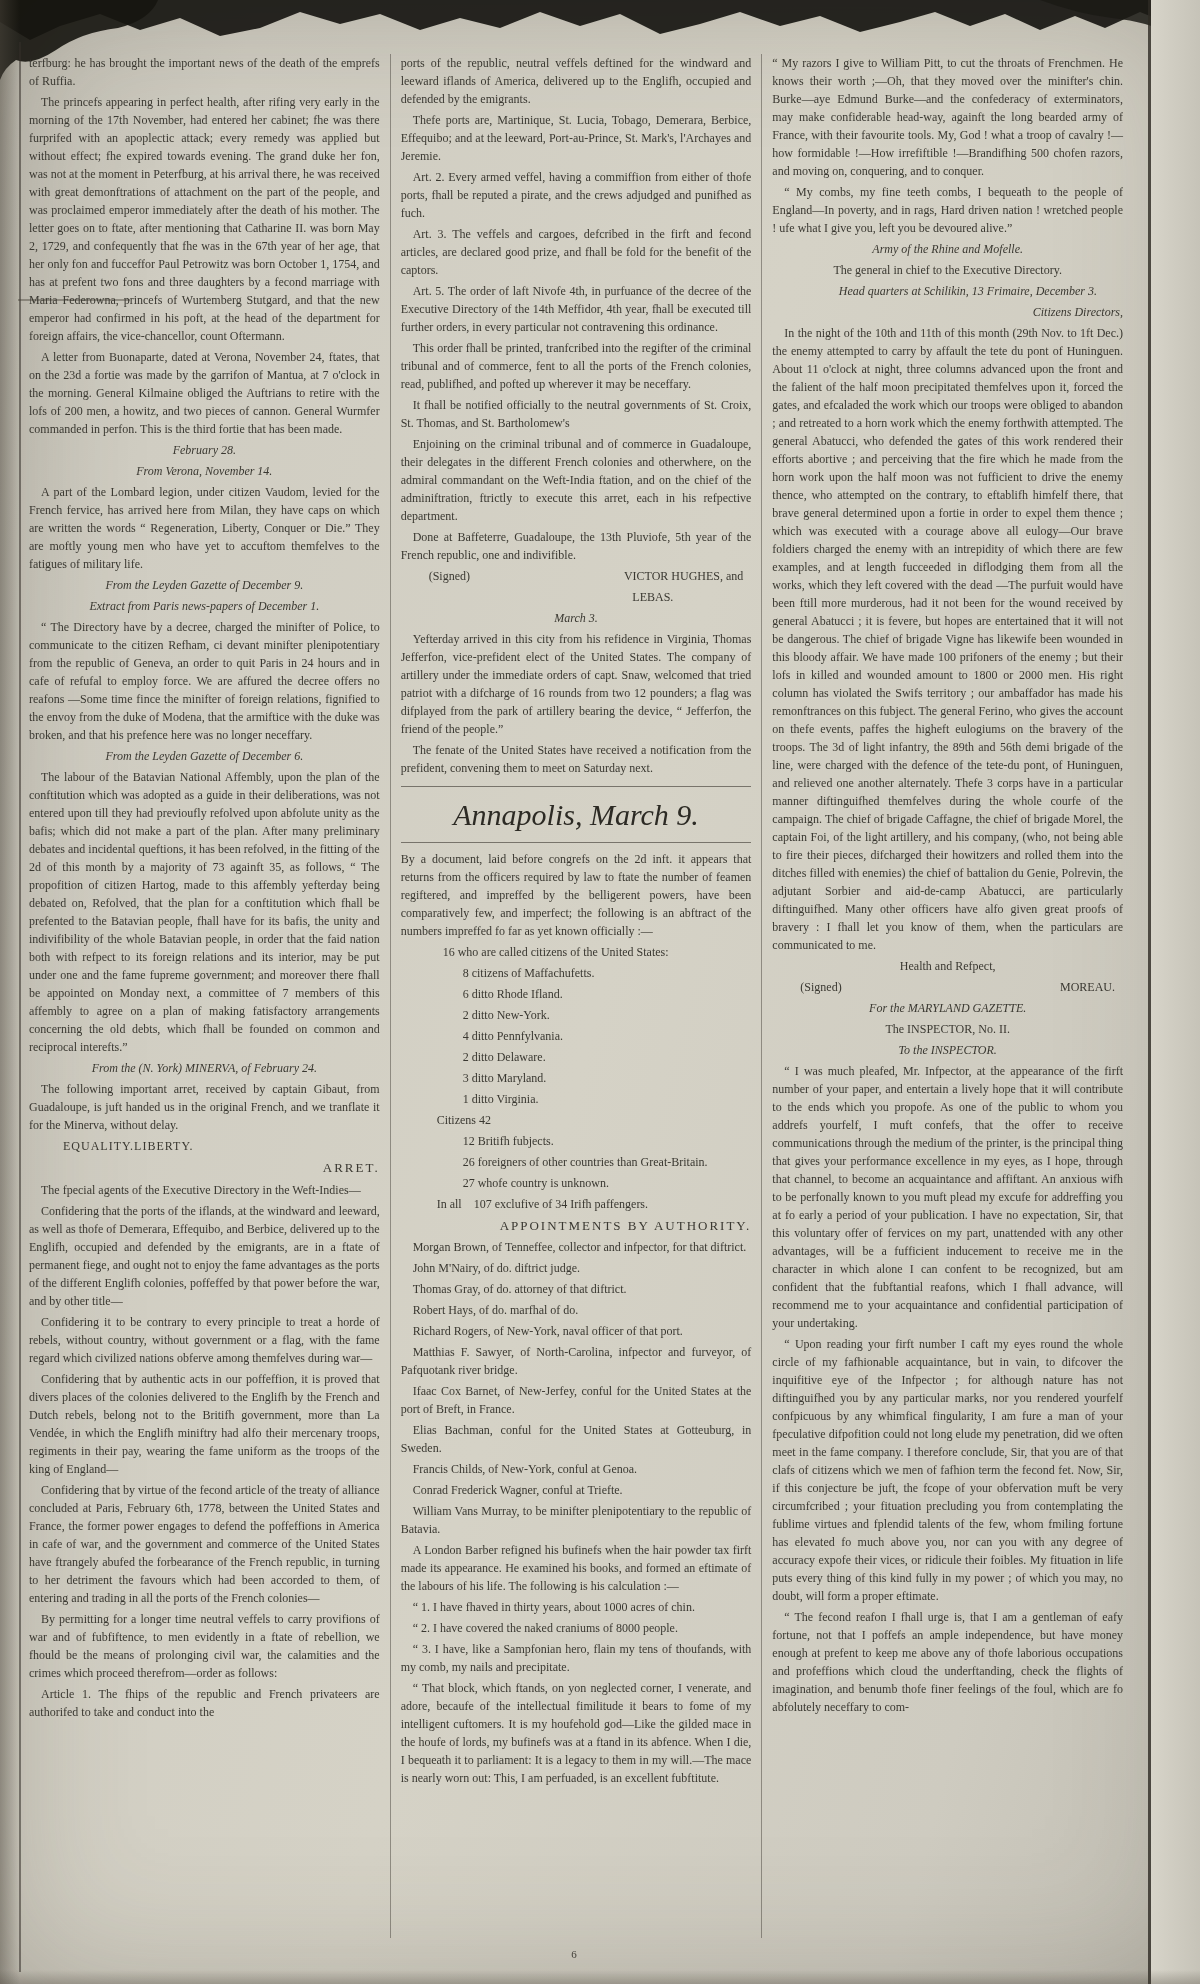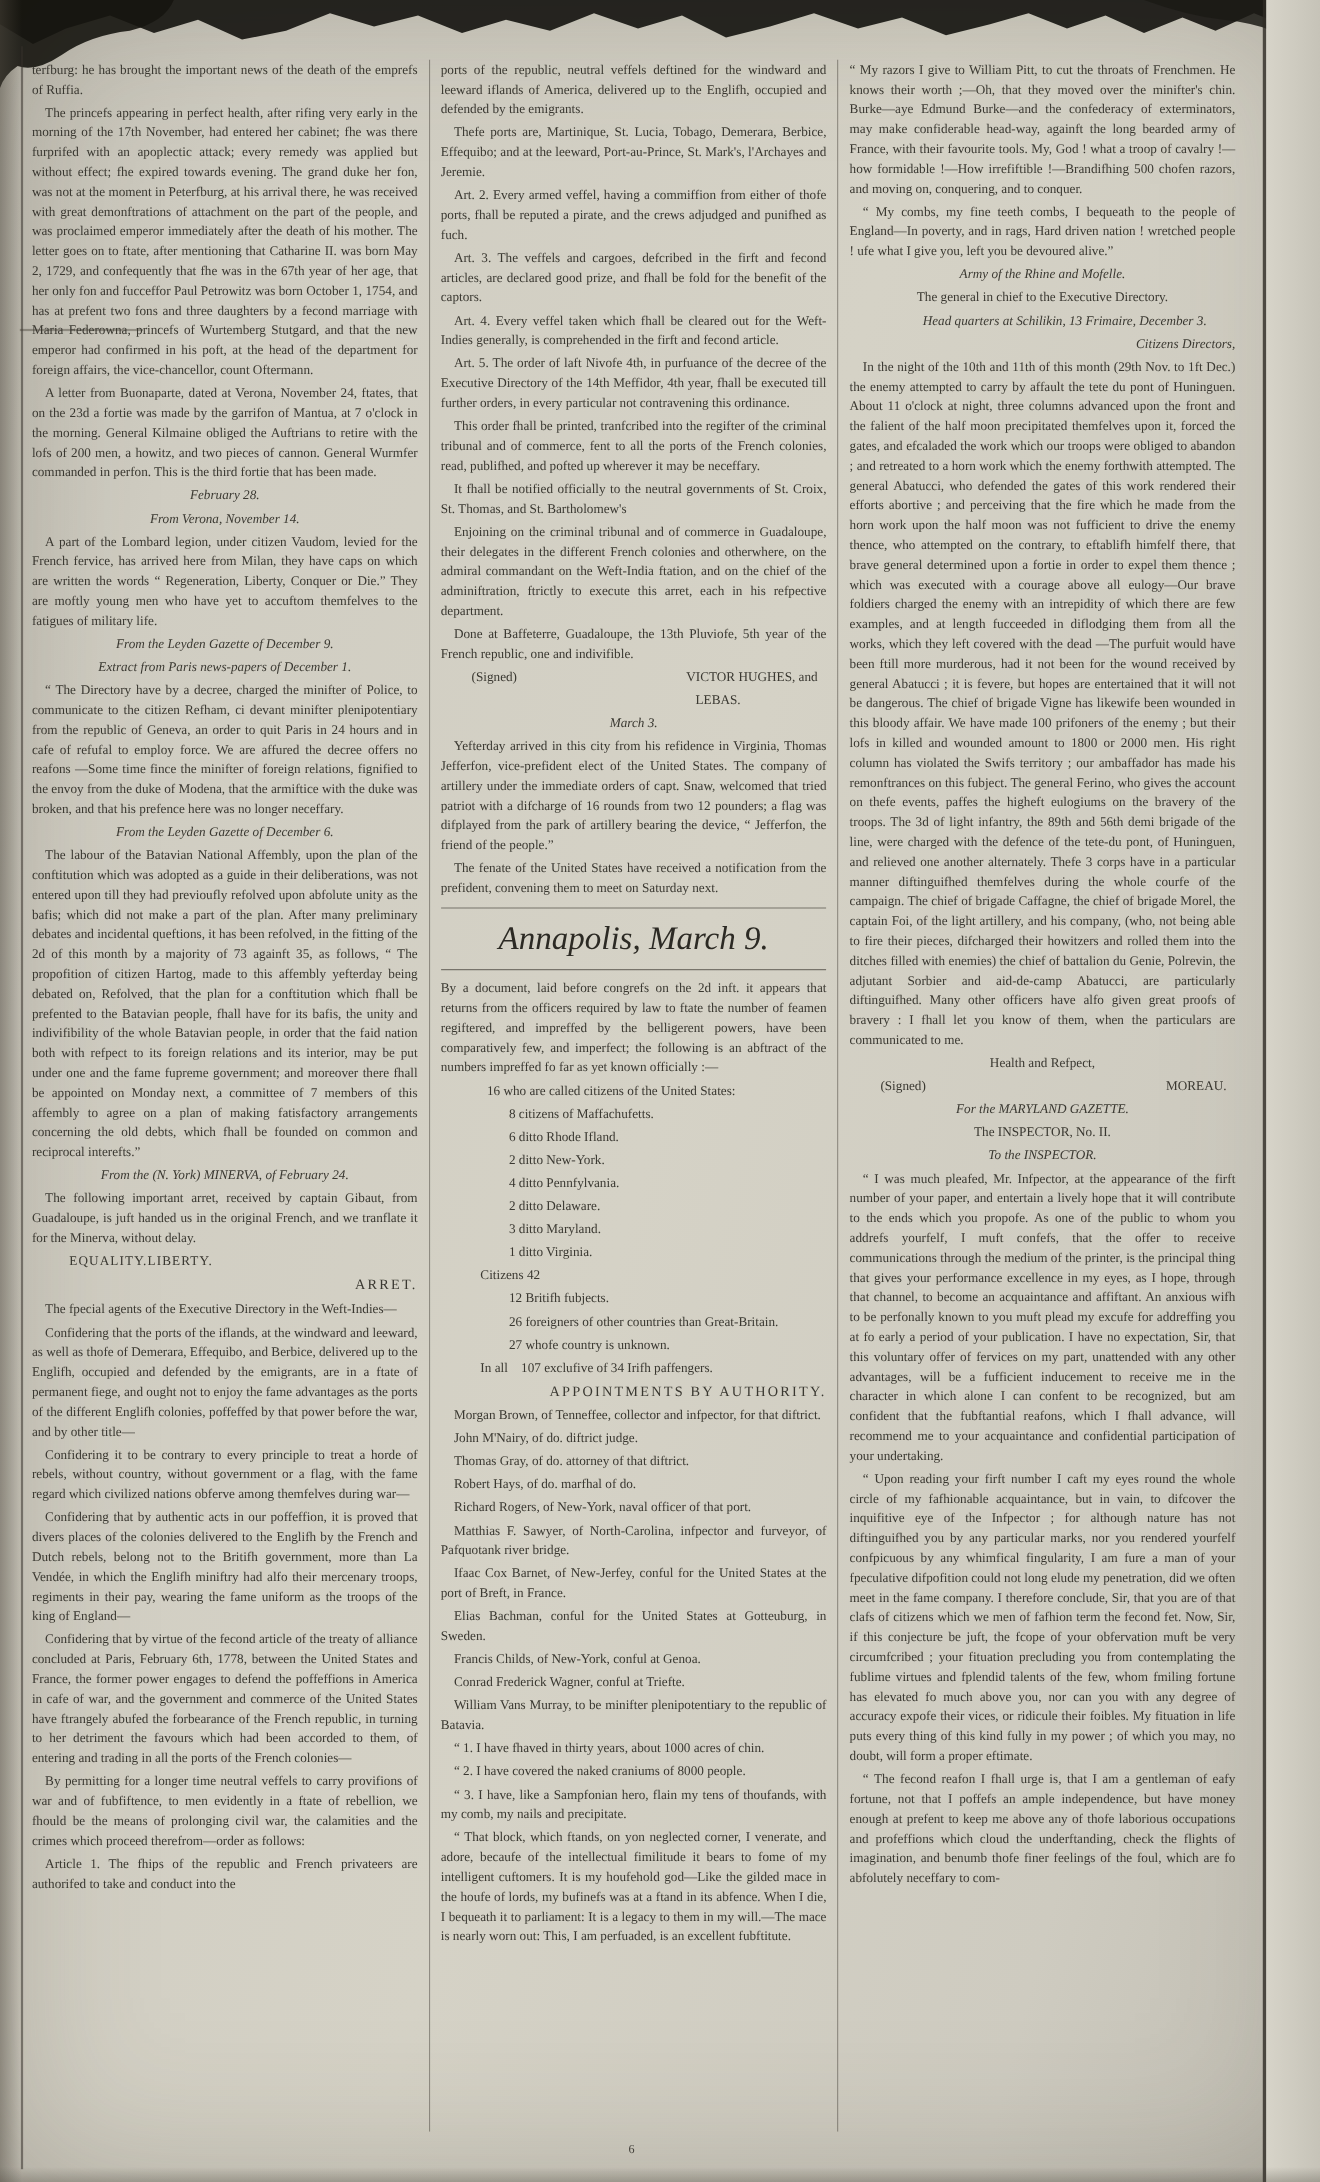--- a/index.html
+++ b/index.html
@@ -98,21 +98,20 @@
         <div class="blk para">Confidering that by authentic acts in our poffeffion, it is proved that divers places of the colonies delivered to the Englifh by the French and Dutch rebels, belong not to the Britifh government, more than La Vendée, in which the Englifh miniftry had alfo their mercenary troops, regiments in their pay, wearing the fame uniform as the troops of the king of England—</div>
         <div class="blk para">Confidering that by virtue of the fecond article of the treaty of alliance concluded at Paris, February 6th, 1778, between the United States and France, the former power engages to defend the poffeffions in America in cafe of war, and the government and commerce of the United States have ftrangely abufed the forbearance of the French republic, in turning to her detriment the favours which had been accorded to them, of entering and trading in all the ports of the French colonies—</div>
         <div class="blk para">By permitting for a longer time neutral veffels to carry provifions of war and of fubfiftence, to men evidently in a ftate of rebellion, we fhould be the means of prolonging civil war, the calamities and the crimes which proceed therefrom—order as follows:</div>
         <div class="blk para">Article 1. The fhips of the republic and French privateers are authorifed to take and conduct into the</div>
       </div>
       <div class="col">
         <div class="blk cont">ports of the republic, neutral veffels deftined for the windward and leeward iflands of America, delivered up to the Englifh, occupied and defended by the emigrants.</div>
         <div class="blk para">Thefe ports are, Martinique, St. Lucia, Tobago, Demerara, Berbice, Effequibo; and at the leeward, Port-au-Prince, St. Mark's, l'Archayes and Jeremie.</div>
         <div class="blk para">Art. 2. Every armed veffel, having a commiffion from either of thofe ports, fhall be reputed a pirate, and the crews adjudged and punifhed as fuch.</div>
         <div class="blk para">Art. 3. The veffels and cargoes, defcribed in the firft and fecond articles, are declared good prize, and fhall be fold for the benefit of the captors.</div>
-        <div class="blk para">Art. 4. Every veffel taken which fhall be cleared out for the Weft-Indies generally, is comprehended in the firft and fecond article.</div>
         <div class="blk para">Art. 5. The order of laft Nivofe 4th, in purfuance of the decree of the Executive Directory of the 14th Meffidor, 4th year, fhall be executed till further orders, in every particular not contravening this ordinance.</div>
         <div class="blk para">This order fhall be printed, tranfcribed into the regifter of the criminal tribunal and of commerce, fent to all the ports of the French colonies, read, publifhed, and pofted up wherever it may be neceffary.</div>
         <div class="blk para">It fhall be notified officially to the neutral governments of St. Croix, St. Thomas, and St. Bartholomew's</div>
         <div class="blk para">Enjoining on the criminal tribunal and of commerce in Guadaloupe, their delegates in the different French colonies and otherwhere, on the admiral commandant on the Weft-India ftation, and on the chief of the adminiftration, ftrictly to execute this arret, each in his refpective department.</div>
         <div class="blk para">Done at Baffeterre, Guadaloupe, the 13th Pluviofe, 5th year of the French republic, one and indivifible.</div>
         <div class="blk sig">
           <span>(Signed)</span>
           <span>VICTOR HUGHES, and</span>
         </div>
         <div class="blk rightc">LEBAS.</div>
@@ -139,20 +138,21 @@
         <div class="blk para">John M'Nairy, of do. diftrict judge.</div>
         <div class="blk para">Thomas Gray, of do. attorney of that diftrict.</div>
         <div class="blk para">Robert Hays, of do. marfhal of do.</div>
         <div class="blk para">Richard Rogers, of New-York, naval officer of that port.</div>
         <div class="blk para">Matthias F. Sawyer, of North-Carolina, infpector and furveyor, of Pafquotank river bridge.</div>
         <div class="blk para">Ifaac Cox Barnet, of New-Jerfey, conful for the United States at the port of Breft, in France.</div>
         <div class="blk para">Elias Bachman, conful for the United States at Gotteuburg, in Sweden.</div>
         <div class="blk para">Francis Childs, of New-York, conful at Genoa.</div>
         <div class="blk para">Conrad Frederick Wagner, conful at Triefte.</div>
         <div class="blk para">William Vans Murray, to be minifter plenipotentiary to the republic of Batavia.</div>
+        <div class="blk para">A London Barber refigned his bufinefs when the hair powder tax firft made its appearance. He examined his books, and formed an eftimate of the labours of his life. The following is his calculation :—</div>
         <div class="blk para">“ 1. I have fhaved in thirty years, about 1000 acres of chin.</div>
         <div class="blk para">“ 2. I have covered the naked craniums of 8000 people.</div>
         <div class="blk para">“ 3. I have, like a Sampfonian hero, flain my tens of thoufands, with my comb, my nails and precipitate.</div>
         <div class="blk para">“ That block, which ftands, on yon neglected corner, I venerate, and adore, becaufe of the intellectual fimilitude it bears to fome of my intelligent cuftomers. It is my houfehold god—Like the gilded mace in the houfe of lords, my bufinefs was at a ftand in its abfence. When I die, I bequeath it to parliament: It is a legacy to them in my will.—The mace is nearly worn out: This, I am perfuaded, is an excellent fubftitute.</div>
       </div>
       <div class="col">
         <div class="blk cont">“ My razors I give to William Pitt, to cut the throats of Frenchmen. He knows their worth ;—Oh, that they moved over the minifter's chin. Burke—aye Edmund Burke—and the confederacy of exterminators, may make confiderable head-way, againft the long bearded army of France, with their favourite tools. My, God ! what a troop of cavalry !—how formidable !—How irrefiftible !—Brandifhing 500 chofen razors, and moving on, conquering, and to conquer.</div>
         <div class="blk para">“ My combs, my fine teeth combs, I bequeath to the people of England—In poverty, and in rags, Hard driven nation ! wretched people ! ufe what I give you, left you be devoured alive.”</div>
         <div class="blk citalic">Army of the Rhine and Mofelle.</div>
         <div class="blk center">The general in chief to the Executive Directory.</div>

